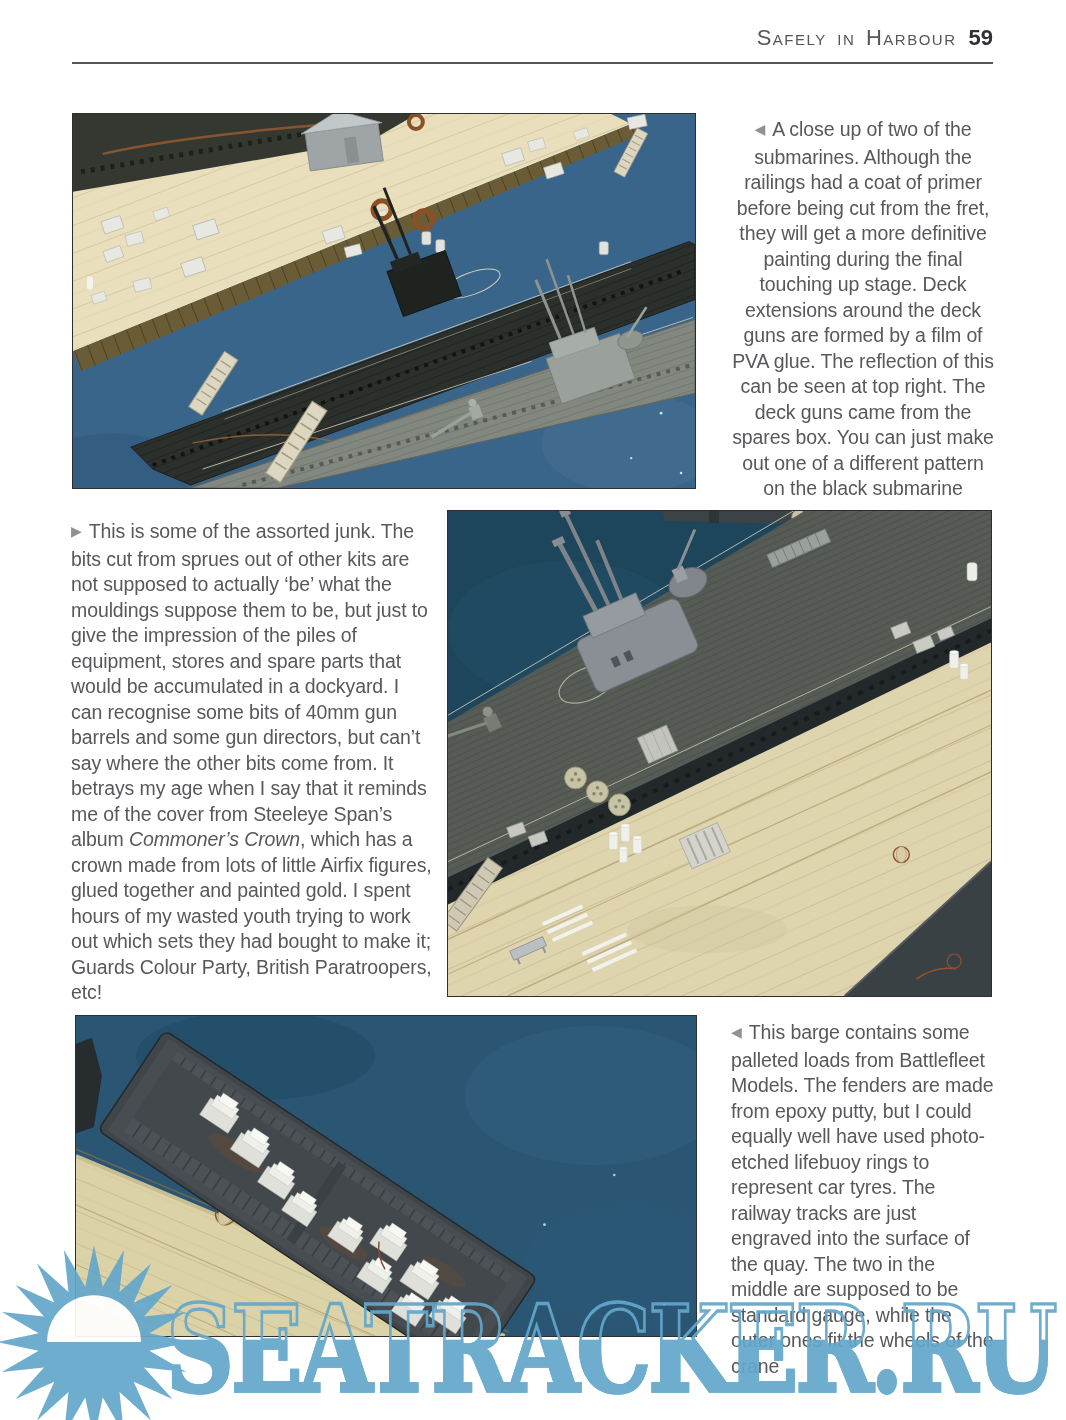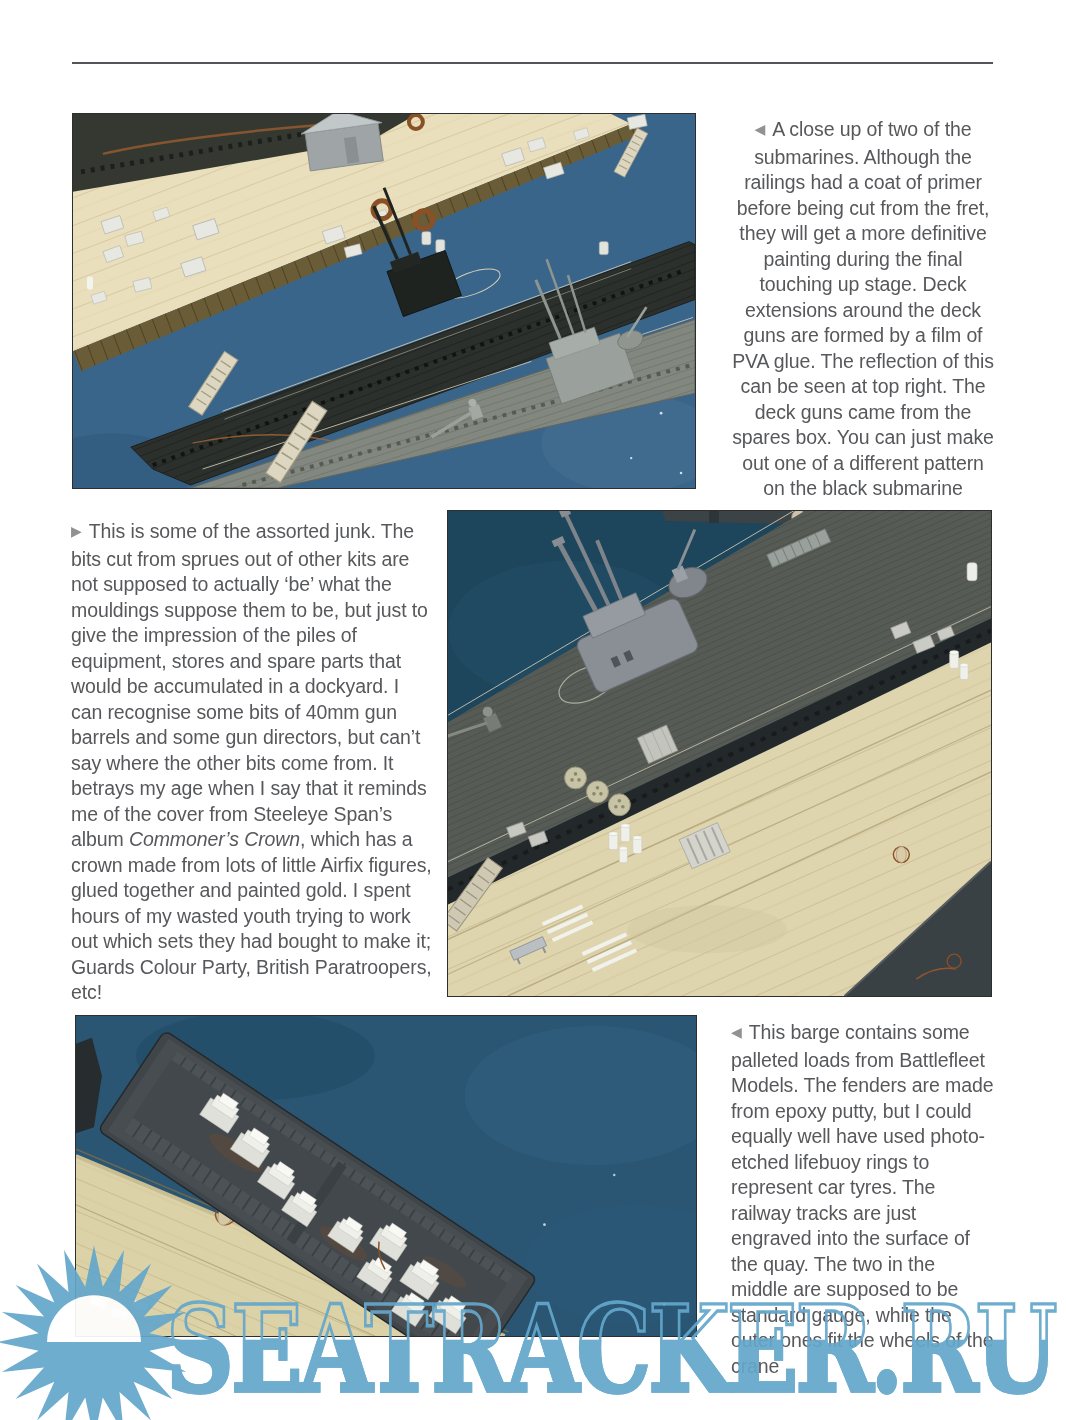--- a/index.html
+++ b/index.html
@@ -33,20 +33,23 @@
      color:transparent;
      background:linear-gradient(180deg,rgba(255,255,255,0) 42%,#64a7cb 42%);
      -webkit-background-clip:text;background-clip:text;
      -webkit-text-stroke:2.6px #64a7cb;}
 </style>
 </head>
 <body>
 
 <div class="page">
 
+  <div class="page-header">
+    <span class="running-head">Safely in Harbour</span><span class="page-number">59</span>
+  </div>
   <div class="header-rule"></div>
 
   <figure class="photo photo-top" aria-label="Two model submarines, one black and one grey, moored beside a planked wooden quay with crates, rope coils and a grey shed">
     <svg viewBox="0 0 624 375" preserveAspectRatio="none">
       <defs>
         <pattern id="p1pk" width="26" height="26" patternUnits="userSpaceOnUse" patternTransform="rotate(-21)">
           <rect width="26" height="26" fill="#e9dfbc"></rect>
             <path d="M0 0H26" stroke="#cdbd8e" stroke-width="1.2"></path>
             <path d="M0 13H26" stroke="#ddcf9f" stroke-width="0.6"></path>
         </pattern>

